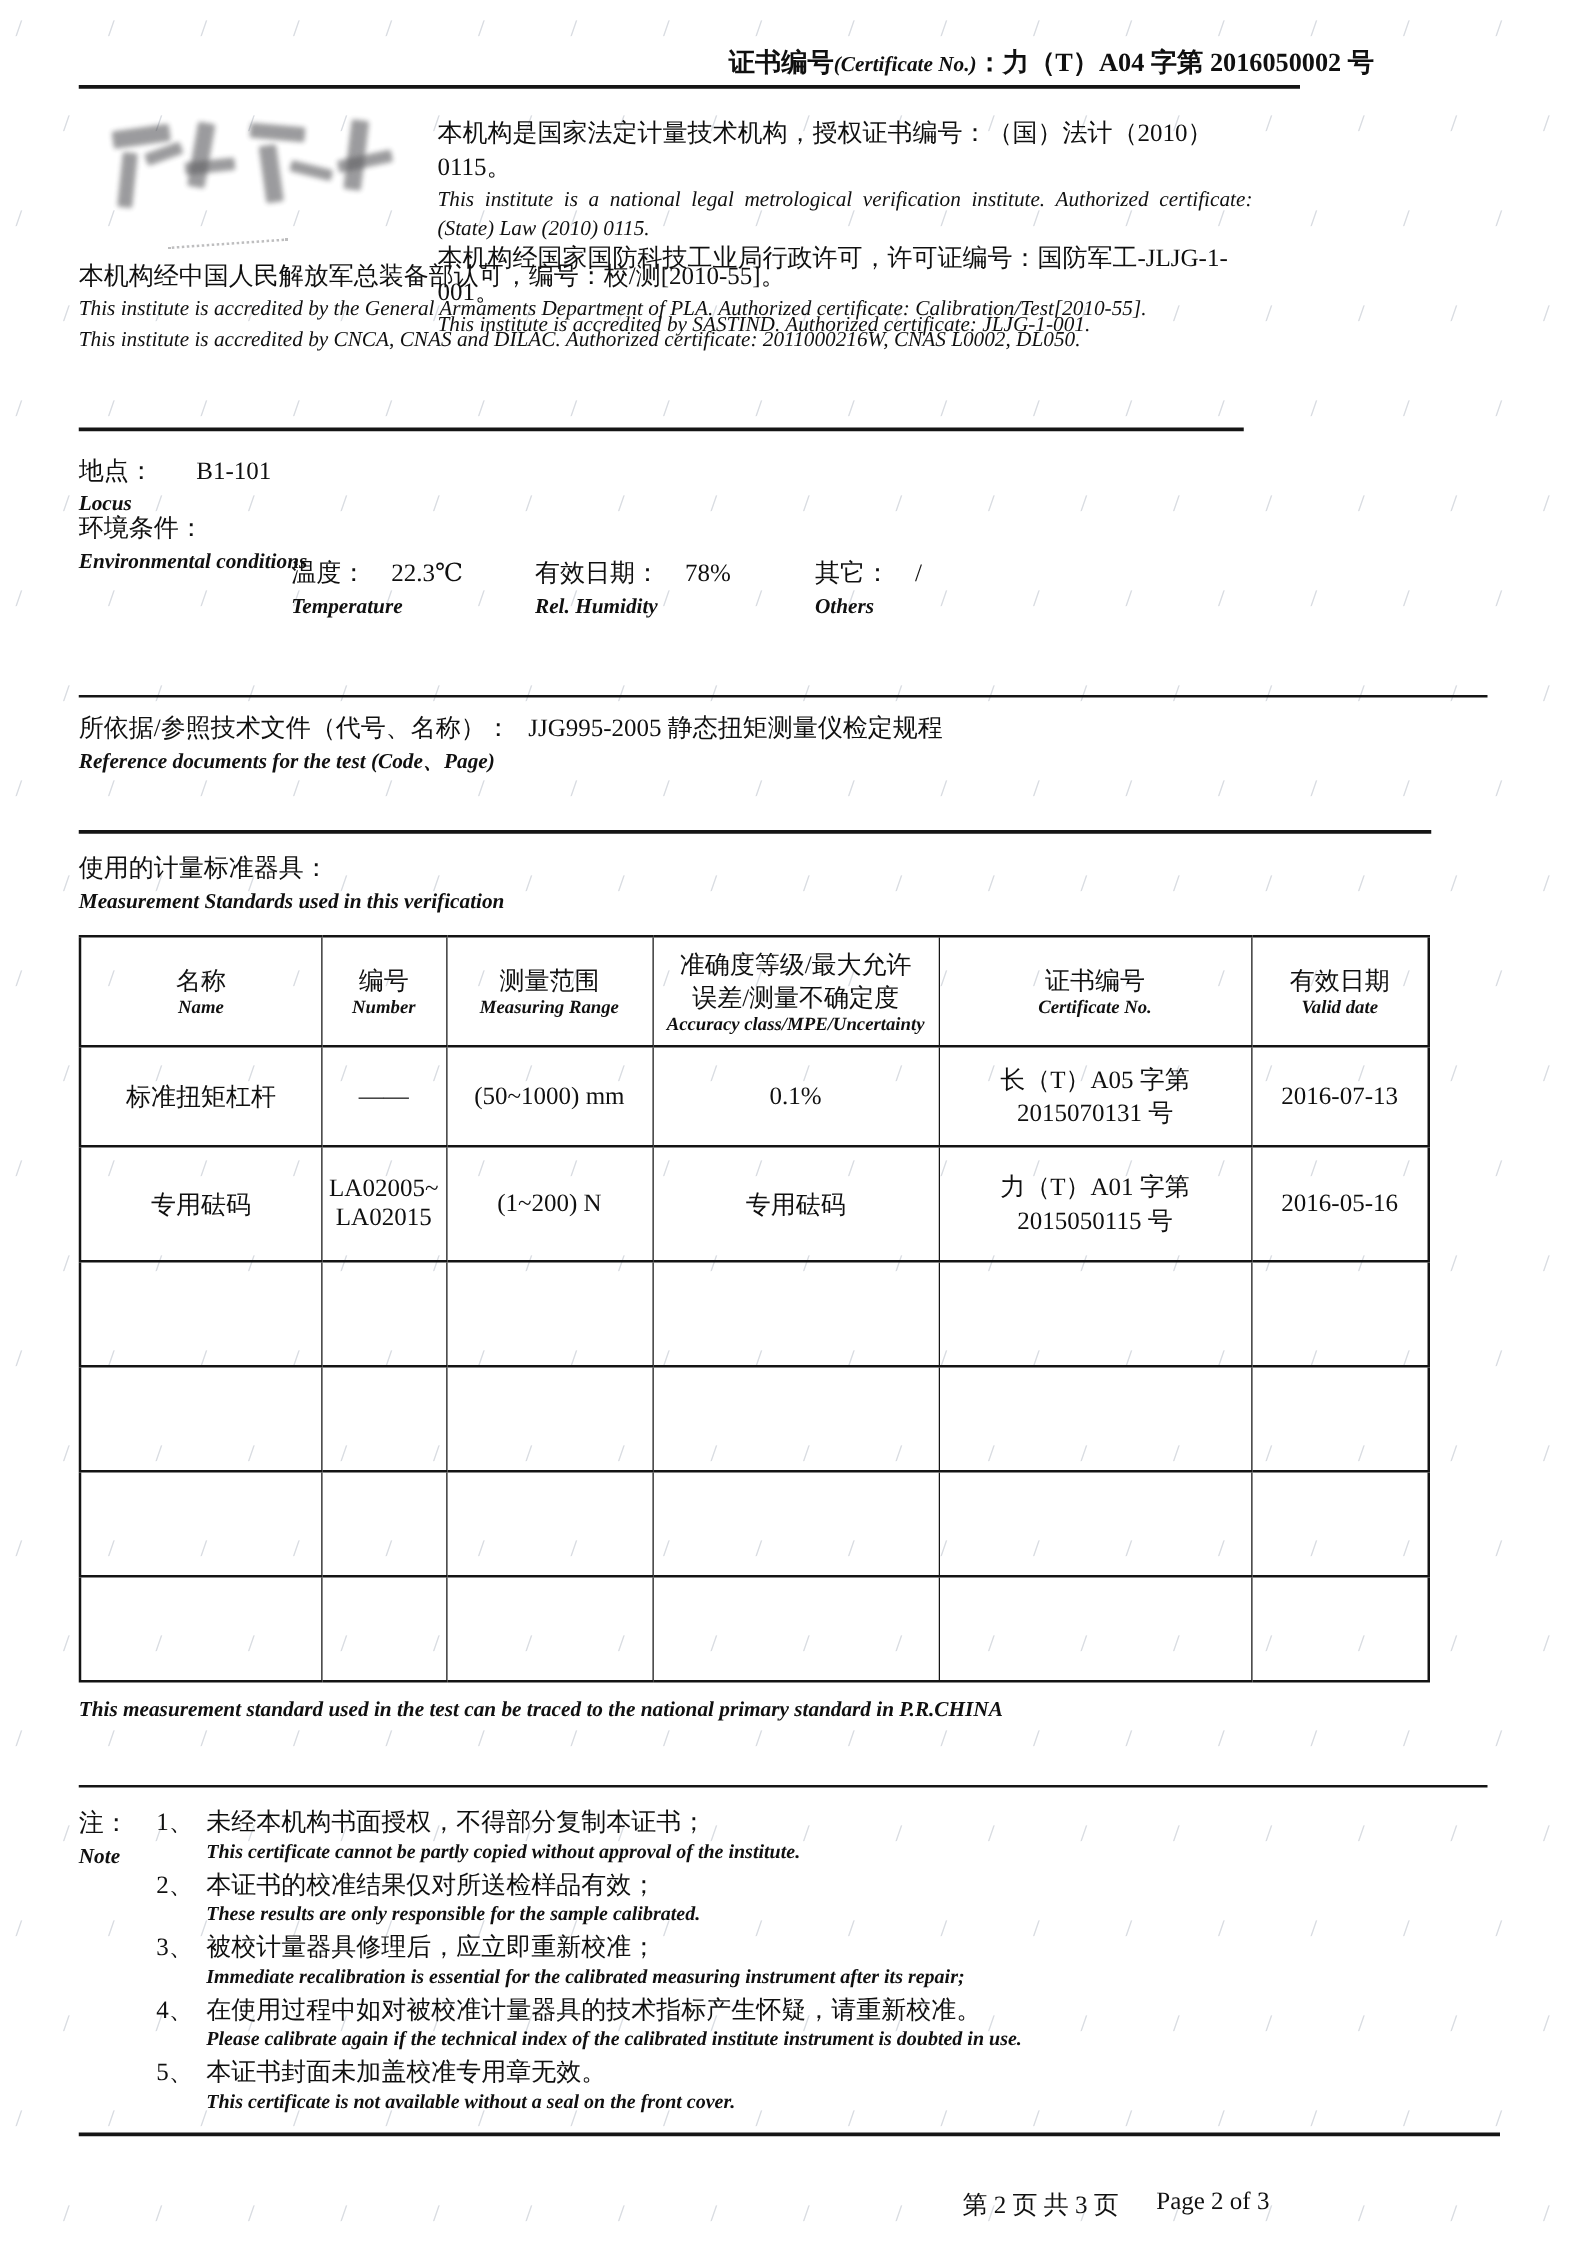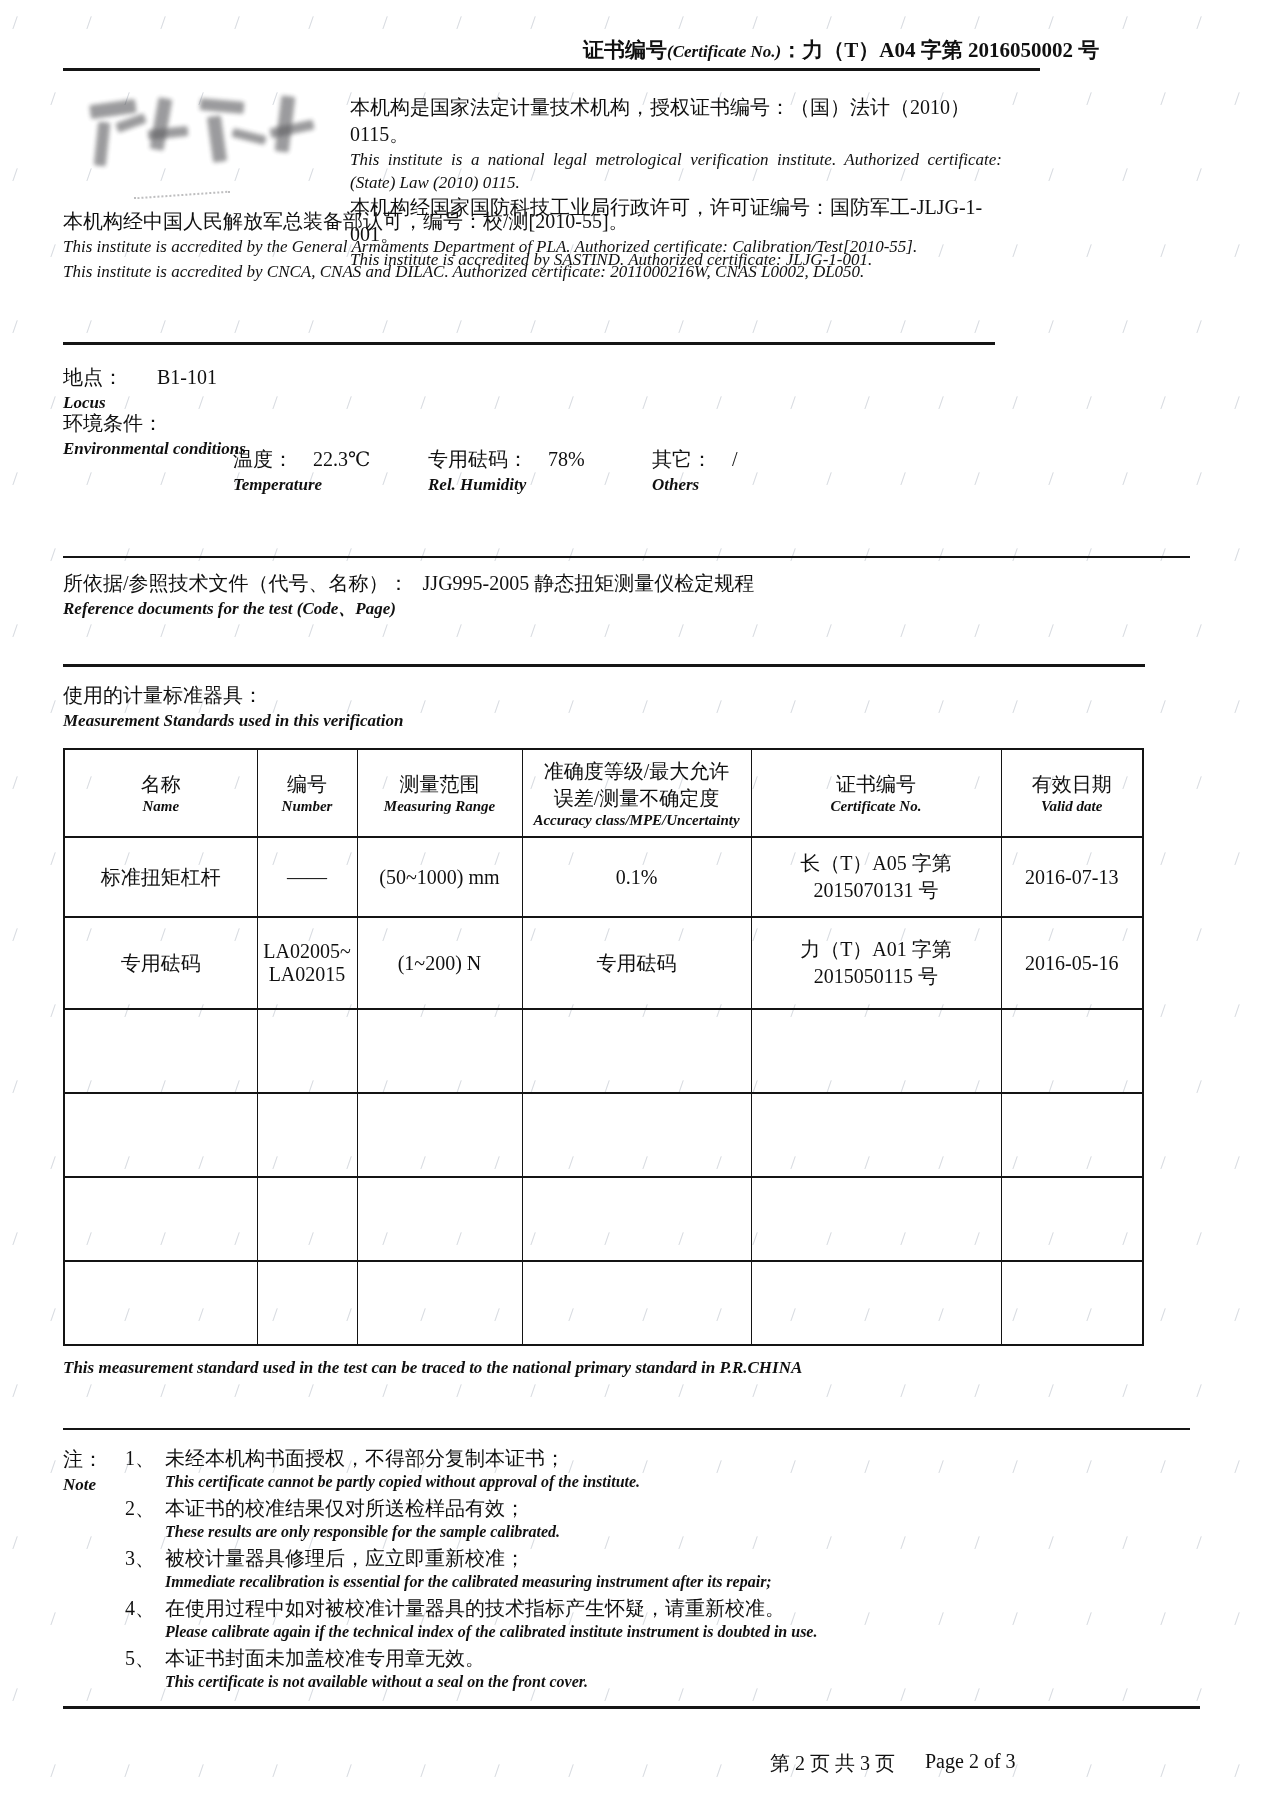--- a/index.html
+++ b/index.html
@@ -542,21 +542,21 @@
 
     <div class="env-label">
       <p class="zh">环境条件：</p>
       <p class="en b">Environmental conditions</p>
     </div>
     <div class="env-grp env-t">
       <p class="zh"><span>温度：</span><span class="val">22.3℃</span></p>
       <p class="en b">Temperature</p>
     </div>
     <div class="env-grp env-h">
-      <p class="zh"><span>专用砝码：</span><span class="val">78%</span></p>
+      <p class="zh"><span>有效日期：</span><span class="val">78%</span></p>
       <p class="en b">Rel. Humidity</p>
     </div>
     <div class="env-grp env-o">
       <p class="zh"><span>其它：</span><span class="val">/</span></p>
       <p class="en b">Others</p>
     </div>
     <div class="rule rule-env"></div>
 
     <div class="ref">
       <p class="zh"><span>所依据/参照技术文件（代号、名称）：</span><span class="val">JJG995-2005 静态扭矩测量仪检定规程</span></p>

